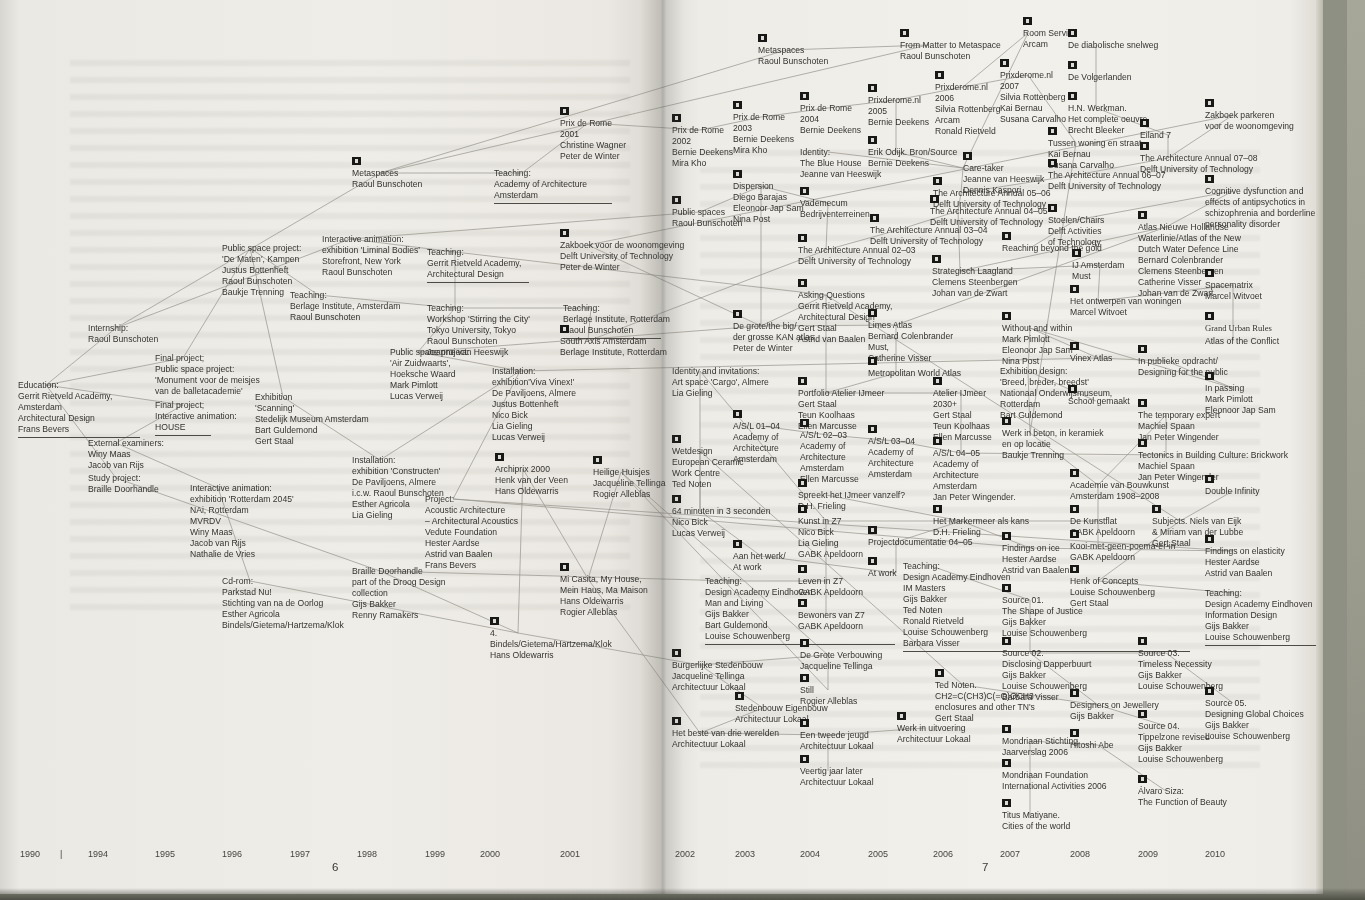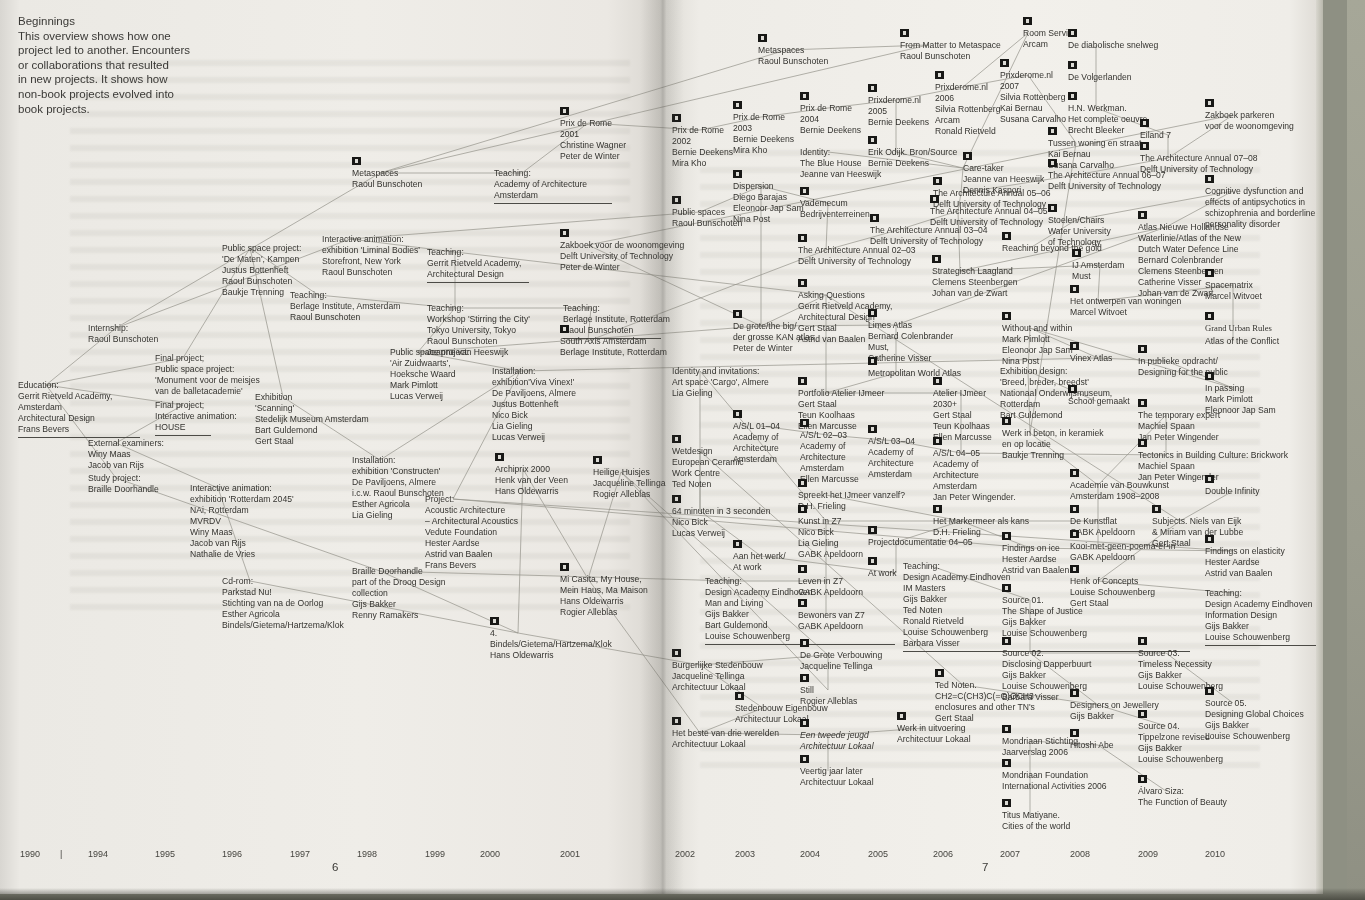--- a/index.html
+++ b/index.html
@@ -191,27 +191,20 @@
       <line x1="963" y1="168" x2="961" y2="193"></line>
       <line x1="1098" y1="745" x2="1166" y2="791"></line>
       <line x1="1233" y1="491" x2="1180" y2="521"></line>
       <line x1="1233" y1="191" x2="1166" y2="227"></line>
       <line x1="1076" y1="143" x2="1030" y2="433"></line>
       <line x1="826" y1="295" x2="761" y2="326"></line>
       <line x1="961" y1="521" x2="1030" y2="548"></line>
       <line x1="700" y1="451" x2="700" y2="511"></line>
     </svg>
 
-  <div class="intro">Beginnings
-This overview shows how one
-project led to another. Encounters
-or collaborations that resulted
-in new projects. It shows how
-non-book projects evolved into
-book projects.</div>
 
   <div id="nodes-layer">
       <div class="node" style="left: 352px; top: 168px;">
         <span class="flag"></span>
         <div class="nl">Metaspaces</div>
         <div class="nl">Raoul Bunschoten</div>
       </div>
       <div class="node" style="left: 322px; top: 234px;">
         <div class="nl">Interactive animation:</div>
         <div class="nl">exhibition 'Liminal Bodies'</div>
@@ -536,21 +529,21 @@
         <div class="nl">Raoul Bunschoten</div>
       </div>
       <div class="node" style="left: 930px; top: 206px;">
         <span class="flag"></span>
         <div class="nl">The Architecture Annual  04–05</div>
         <div class="nl">Delft University of Technology</div>
       </div>
       <div class="node" style="left: 1048px; top: 215px;">
         <span class="flag"></span>
         <div class="nl">Stoelen/Chairs</div>
-        <div class="nl">Water University</div>
+        <div class="nl">Delft Activities</div>
         <div class="nl">of Technology</div>
       </div>
       <div class="node" style="left: 1138px; top: 222px;">
         <span class="flag"></span>
         <div class="nl">Atlas Nieuwe Hollandse</div>
         <div class="nl">Waterlinie/Atlas of the New</div>
         <div class="nl">Dutch Water Defence Line</div>
         <div class="nl">Bernard Colenbrander</div>
         <div class="nl">Clemens Steenbergen</div>
         <div class="nl">Catherine Visser</div>
@@ -901,21 +894,21 @@
       <div class="node" style="left: 1070px; top: 700px;">
         <span class="flag"></span>
         <div class="nl">Designers on Jewellery</div>
         <div class="nl">Gijs Bakker</div>
       </div>
       <div class="node" style="left: 672px; top: 728px;">
         <span class="flag"></span>
         <div class="nl">Het beste van drie werelden</div>
         <div class="nl">Architectuur Lokaal</div>
       </div>
-      <div class="node" style="left: 800px; top: 730px; font-style: italic;">
+      <div class="node" style="left: 800px; top: 730px;">
         <span class="flag"></span>
         <div class="nl">Een tweede jeugd</div>
         <div class="nl">Architectuur Lokaal</div>
       </div>
       <div class="node" style="left: 897px; top: 723px;">
         <span class="flag"></span>
         <div class="nl">Werk in uitvoering</div>
         <div class="nl">Architectuur Lokaal</div>
       </div>
       <div class="node" style="left: 1138px; top: 721px;">

